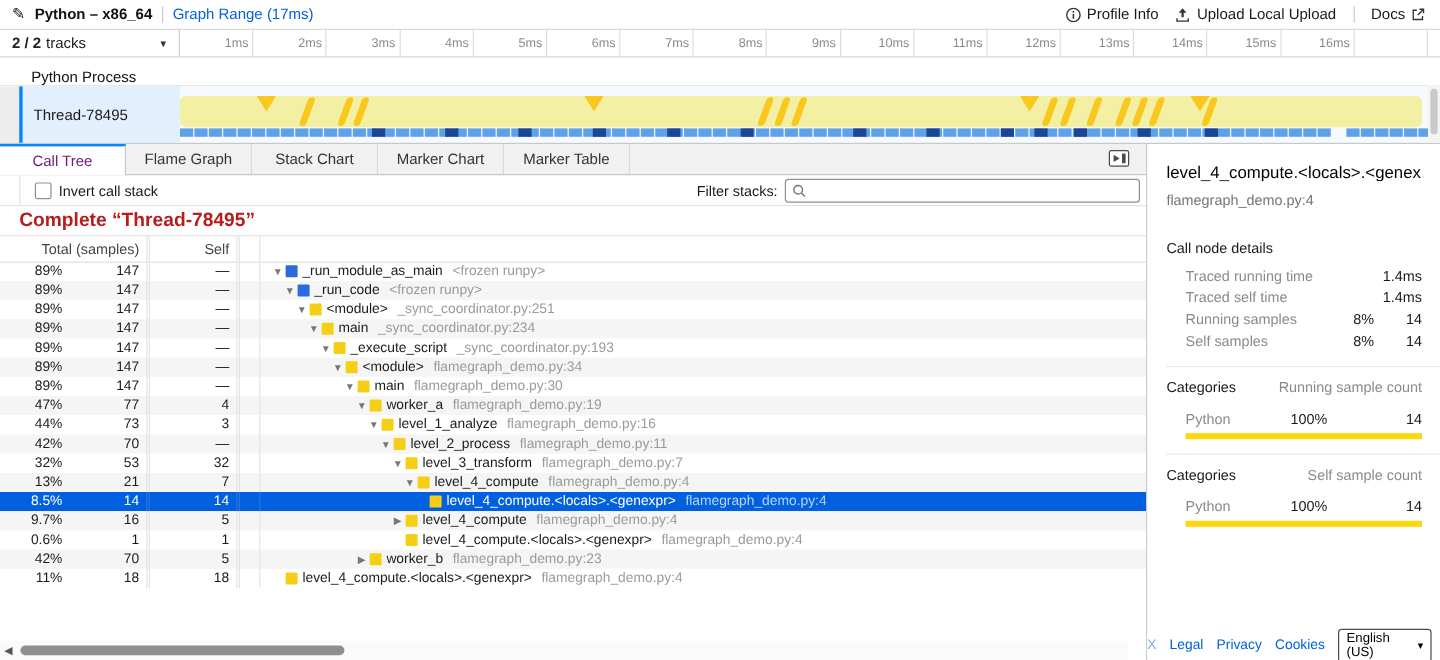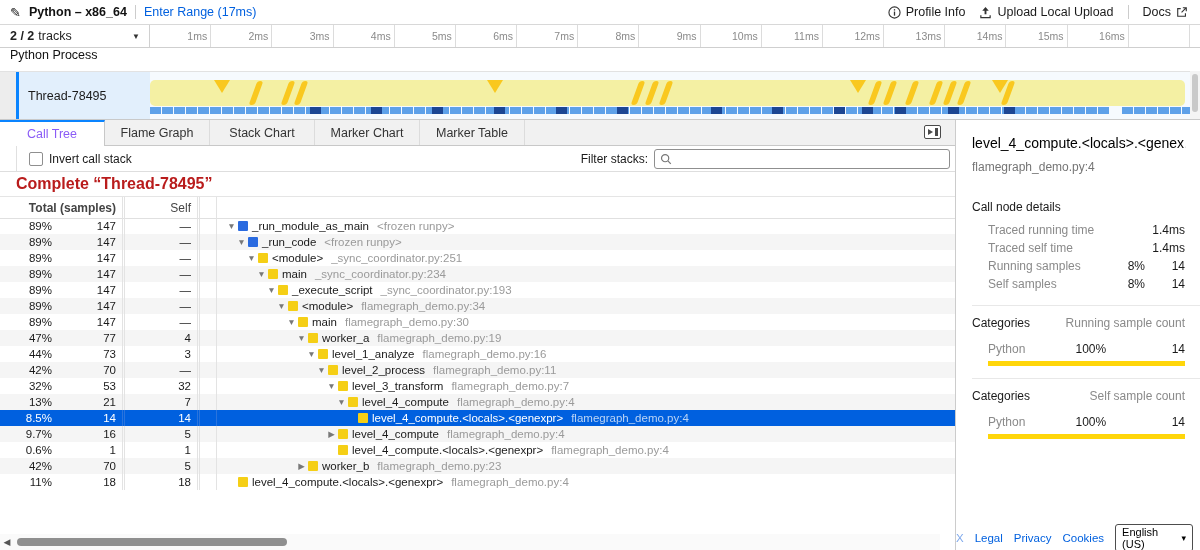--- a/index.html
+++ b/index.html
@@ -20,22 +20,22 @@
   .ruler{position:absolute;top:25px;left:0;right:0;height:22px;border-bottom:1px solid #cfcfcf;display:flex;background:#fff;}
   .tracks-select{width:150px;box-sizing:border-box;display:flex;align-items:center;padding-left:10px;
                  font-size:12.5px;border-right:1px solid #d0d0d0;position:relative;cursor:pointer;}
   .tracks-count{font-weight:bold;margin-right:4px;}
   .tracks-caret{position:absolute;right:9px;font-size:8px;color:#333;}
   .ticks{flex:1;display:flex;}
   .tick{width:61.18px;box-sizing:border-box;border-right:1px solid #dcdcdc;font-size:10.5px;color:#8a8a8a;
         display:flex;align-items:center;justify-content:flex-end;padding-right:3px;}
   
   .tracks{position:absolute;top:48px;left:0;right:0;height:72px;background:#fff;}
-  .process-row{height:23px;border-bottom:1px solid #e2e2e2;display:flex;align-items:flex-start;
-               padding-left:10px;font-size:12.5px;color:#111;}
+  .process-row{height:23px;border-bottom:1px solid #e2e2e2;display:flex;align-items:flex-end;
+               padding-left:26px;font-size:12.5px;color:#111;}
   .thread-row{position:relative;height:47px;border-bottom:1px solid #c9c9c9;background:#f6fafe;cursor:pointer;}
   .thread-gutter{position:absolute;left:0;top:0;bottom:0;width:16px;background:#ededed;}
   .thread-stripe{position:absolute;left:16px;top:0;bottom:0;width:3px;background:#0a84ff;}
   .thread-label{position:absolute;left:19px;top:0;bottom:0;width:131px;box-sizing:border-box;background:#e2effc;
                 display:flex;align-items:center;padding-left:9px;font-size:12.5px;color:#1a1a1a;}
   .thread-graph{position:absolute;left:150px;top:0;width:1035px;bottom:0;}
   .band{position:absolute;left:0;right:0;top:8px;height:26px;background:#f4f0a3;border-radius:5px;}
   .mk-tri{position:absolute;top:8px;width:0;height:0;border-left:8px solid transparent;
           border-right:8px solid transparent;border-top:13px solid #f9c81f;}
   .mk-slash{position:absolute;top:9px;width:6px;height:24px;background:#f9c81f;border-radius:3px;transform:skewX(-20deg);}
@@ -47,21 +47,21 @@
   
   .main{position:absolute;top:120px;left:0;right:0;bottom:0;}
   .left-pane{position:absolute;left:0;top:0;width:955px;bottom:0;background:#fff;}
   .sidebar{position:absolute;left:955px;right:0;top:0;bottom:0;background:#fff;border-left:1px solid #ccc;box-sizing:border-box;}
   
   .tabstrip{position:relative;height:25px;background:#f1f1f1;border-bottom:1px solid #c8c8c8;
             display:flex;align-items:flex-start;}
   .tab{width:105px;height:25px;box-sizing:border-box;display:flex;align-items:center;justify-content:center;
        font-size:12.5px;color:#333;border-right:1px solid #dcdcdc;cursor:pointer;}
   .tab.active{height:26px;margin-bottom:-1px;background:#fff;border-top:2px solid #0a84ff;
-              border-left:1px solid #c8c8c8;border-right:1px solid #c8c8c8;color:#8b5cf6;z-index:1;}
+              border-left:1px solid #c8c8c8;border-right:1px solid #c8c8c8;color:#701a75;z-index:1;}
   .tab:first-child.active{border-left:none;}
   .collapse-btn{position:absolute;right:14px;top:5px;width:17px;height:14px;box-sizing:border-box;
                 border:1px solid #4a4a4a;border-radius:2px;cursor:pointer;background:#fff;}
   .collapse-btn .tri{position:absolute;left:3px;top:3px;width:0;height:0;border-top:3px solid transparent;
                      border-bottom:3px solid transparent;border-left:5px solid #4a4a4a;}
   .collapse-btn .bar{position:absolute;right:2px;top:2px;bottom:2px;width:3px;background:#4a4a4a;}
   
   .filterbar{height:25px;border-bottom:1px solid #dedede;display:flex;align-items:center;font-size:12px;
              background:#fff;padding-left:10px;}
   .radio{width:13px;height:13px;border-radius:50%;box-sizing:border-box;margin-right:5px;position:relative;
@@ -78,21 +78,21 @@
   .searchbox{width:296px;height:20px;box-sizing:border-box;border:1px solid #8f8f8f;border-radius:3px;
              background:#fff;display:flex;align-items:center;padding-left:5px;gap:4px;}
   .searchbox input{border:none;outline:none;flex:1;font-size:13px;font-family:inherit;color:#222;background:transparent;}
   .searchbox input::placeholder{color:#9a9a9a;}
   
   .crumb-row{height:24px;border-bottom:1px solid #e5e5e5;display:flex;align-items:center;padding-left:16px;background:#fff;}
   .crumb{color:#b91c1c;font-size:16px;cursor:pointer;font-weight:bold;}
   
   .thead{height:21px;border-bottom:1px solid #e0e0e0;display:flex;align-items:stretch;font-size:12px;color:#444;}
   .hc{display:flex;align-items:center;justify-content:flex-end;box-sizing:border-box;padding-right:6px;}
-  .c-total{width:122px;font-weight:bold;}
+  .c-total{width:122px;}
   .c-self{width:72px;}
   .c-gap{width:16px;}
   .cdiv{width:3px;box-sizing:border-box;border-left:1px solid #e3e3e3;border-right:1px solid #e3e3e3;flex:none;}
   .cdiv1{width:1px;background:#e3e3e3;flex:none;}
   .tree{position:absolute;top:98px;left:0;right:0;bottom:16px;overflow:hidden;}
   .trow{height:16px;display:flex;align-items:stretch;font-size:11.5px;line-height:16px;cursor:pointer;}
   .trow.even{background:#f5f5f5;}
   .tc-total{width:122px;display:flex;box-sizing:border-box;}
   .tc-total .pct{width:52px;text-align:right;color:#1a1a1a;}
   .tc-total .cnt{flex:1;text-align:right;padding-right:6px;color:#1a1a1a;}
@@ -139,21 +139,21 @@
 </head>
 <body>
 
 <div class="app">
 
   <div class="topbar">
     <div class="tb-left">
       <span class="pencil">✎</span>
       <span class="app-title">Python – x86_64</span>
       <span class="tb-sep"></span>
-      <span class="link-btn">Enter Range (17ms)</span>
+      <span class="link-btn">Graph Range (17ms)</span>
     </div>
     <div class="tb-right">
       <span class="tb-btn">
         <svg width="13" height="13" viewBox="0 0 14 14">
             <circle cx="7" cy="7" r="6" fill="none" stroke="#333" stroke-width="1.2"></circle>
             <rect x="6.3" y="6" width="1.4" height="4.4" fill="#333"></rect>
             <rect x="6.3" y="3.4" width="1.4" height="1.5" fill="#333"></rect>
           </svg>
         <span>Profile Info</span>
       </span>

